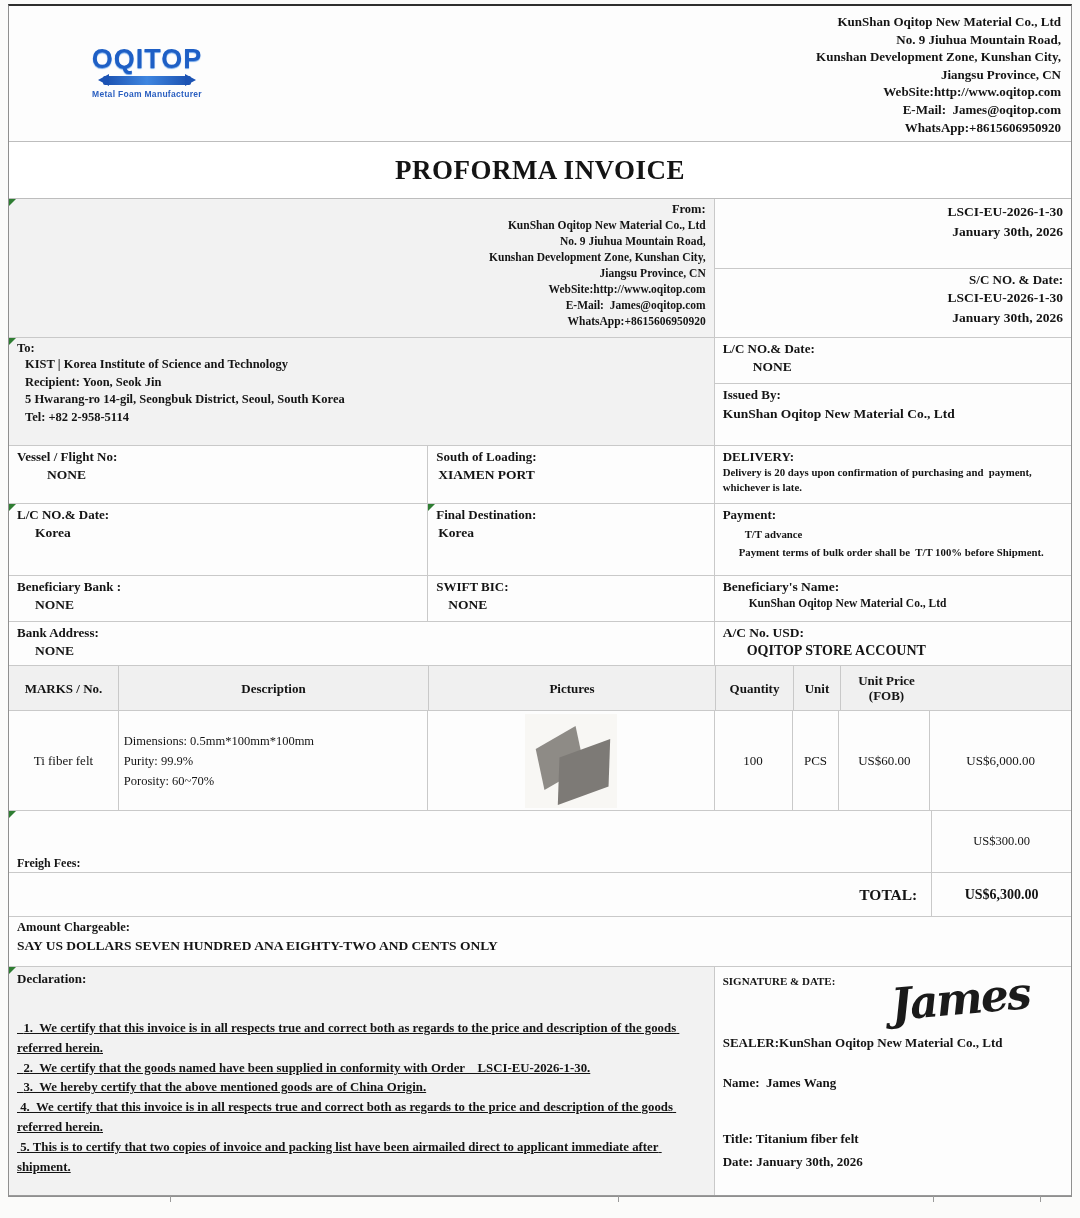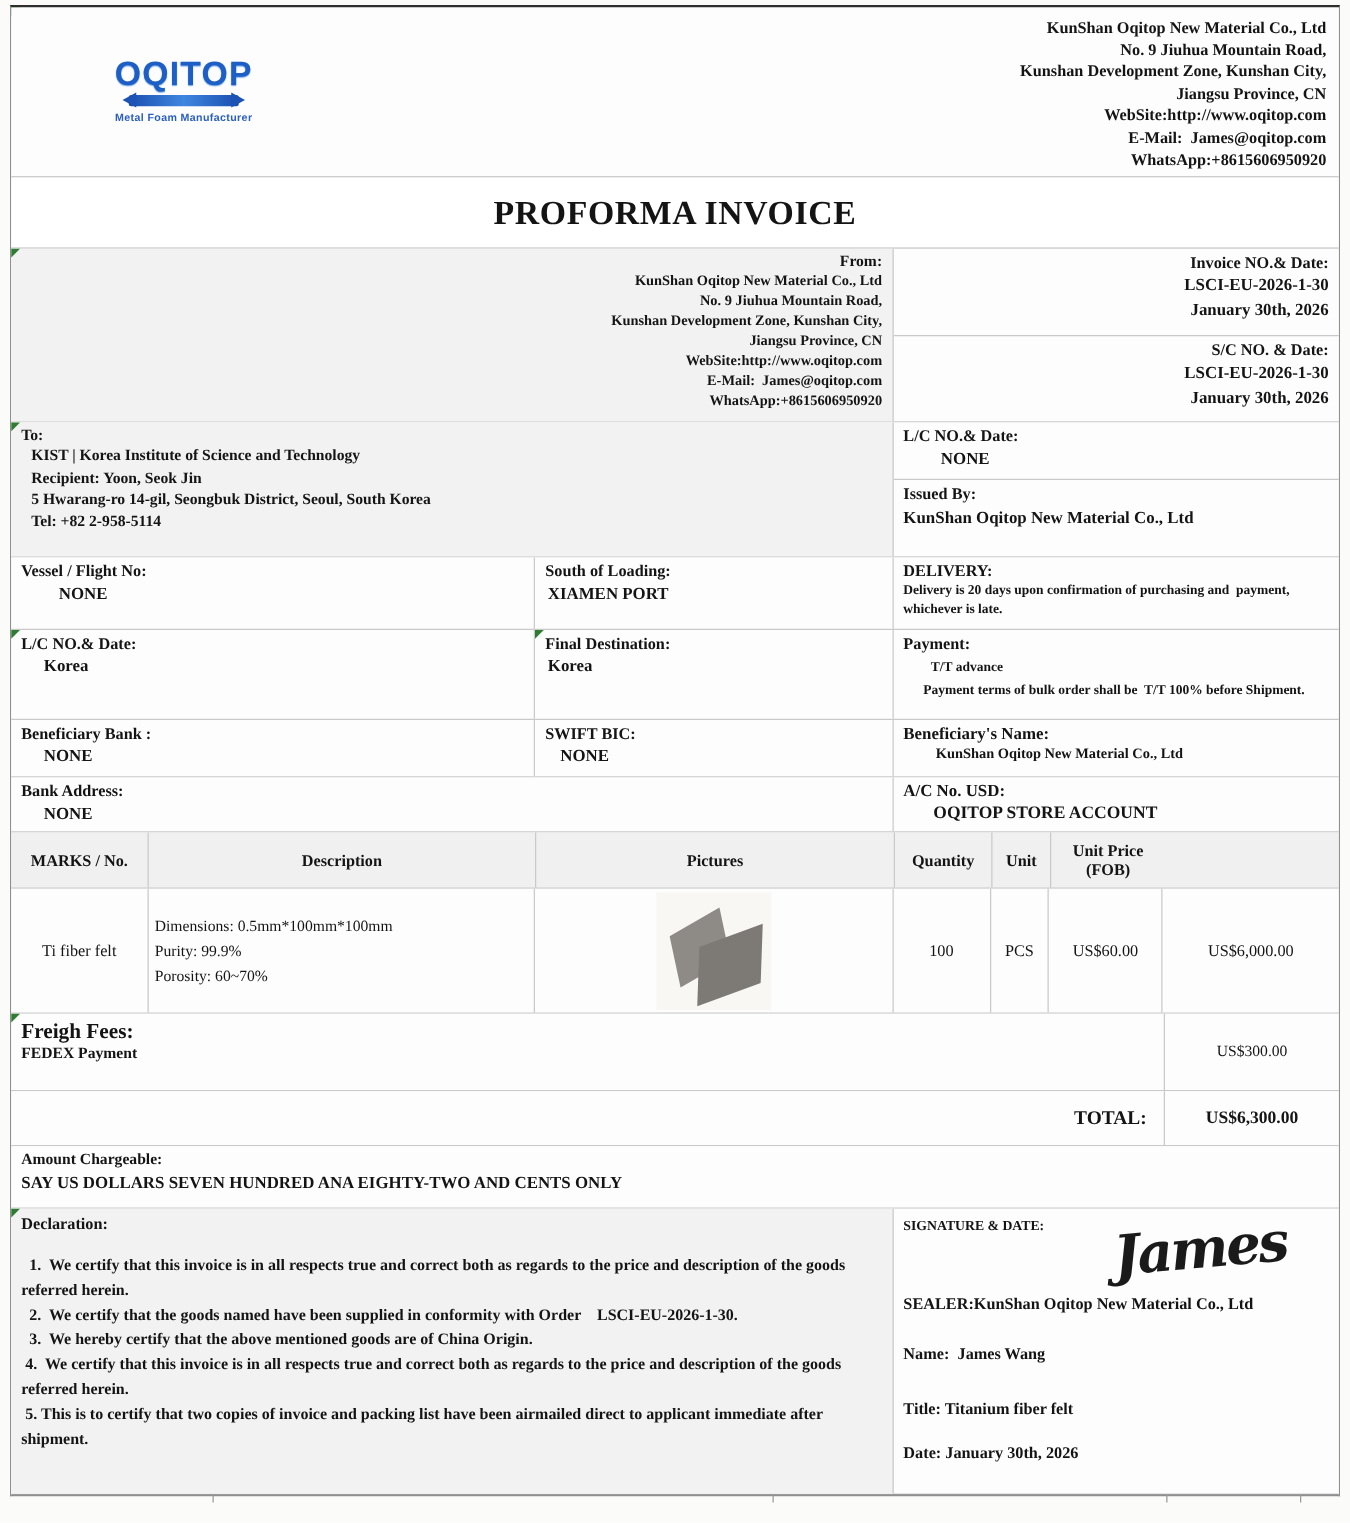--- a/index.html
+++ b/index.html
@@ -76,29 +76,29 @@
   .freight-amt { width: 139px; display: flex; align-items: center; justify-content: center; font-size: 12.5px; }
   .total-row { height: 44px; }
   .total-left { width: 925px; display: flex; align-items: center; justify-content: flex-end; padding-right: 14px; font-weight: bold; font-size: 15.5px; }
   .total-amt { width: 139px; display: flex; align-items: center; justify-content: center; font-weight: bold; font-size: 14px; }
   .chargeable-row { height: 50px; display: block; padding: 3px 8px; }
   .say-text { font-weight: bold; font-size: 13.5px; margin-top: 3px; }
 
   
   .rowG { height: 229px; border-bottom: 1px solid #9a9a9a; }
   .decl-box { padding: 4px 8px; }
-  .decl-items { margin-top: 16px; }
+  .decl-items { margin-top: 32px; text-decoration: underline; }
   .decl-items p { font-weight: bold; font-size: 12.8px; line-height: 19.8px; white-space: pre-wrap; }
   .sig-box { width: 357px; }
   .sig-label { position: absolute; left: 8px; top: 8px; font-weight: bold; font-size: 11px; }
   .sig-svg { position: absolute; left: 168px; top: 0px; }
   .sig-line { position: absolute; left: 8px; font-weight: bold; font-size: 13px; white-space: pre-wrap; }
   .sig-sealer { top: 68px; }
   .sig-name { top: 108px; }
-  .sig-title { top: 152px; }
+  .sig-title { top: 164px; }
   .sig-date { top: 187px; }
 
   
   .bottom-strip { position: absolute; left: 8px; top: 1196px; width: 1064px; height: 20px; }
   .tick { position: absolute; top: 0; width: 1px; height: 6px; background: #9a9a9a; }
 </style>
 </head>
 <body>
 
 <div class="page">
@@ -135,21 +135,20 @@
           <div class="pre">No. 9 Jiuhua Mountain Road,</div>
           <div class="pre">Kunshan Development Zone, Kunshan City,</div>
           <div class="pre">Jiangsu Province, CN</div>
           <div class="pre">WebSite:http://www.oqitop.com</div>
           <div class="pre">E-Mail:  James@oqitop.com</div>
           <div class="pre">WhatsApp:+8615606950920</div>
         </div>
       </div>
       <div class="right-col">
         <div class="inv-cell">
-          <div class="lbl">Invoice NO.&amp; Date:</div>
           <div class="ind-val">LSCI-EU-2026-1-30</div>
           <div class="ind-val">January 30th, 2026</div>
         </div>
         <div class="sc-cell">
           <div class="lbl">S/C NO. &amp; Date:</div>
           <div class="ind-val">LSCI-EU-2026-1-30</div>
           <div class="ind-val">January 30th, 2026</div>
         </div>
       </div>
     </div>
@@ -261,21 +260,21 @@
       </div>
       <div class="cell tc4">100</div>
       <div class="cell tc5">PCS</div>
       <div class="cell tc6">US$60.00</div>
       <div class="cell tc7">US$6,000.00</div>
     </div>
 
     <div class="row freight-row">
       <div class="cell freight-left">
         <span class="gtri"></span>
-        <div class="lbl" style="font-size:17px;">Freigh Fees:</div>
+        <div class="lbl" style="font-size:12px;margin-top:41px;">Freigh Fees:</div>
         <div class="lbl" style="font-size:12.5px;">FEDEX Payment</div>
       </div>
       <div class="cell freight-amt">US$300.00</div>
     </div>
 
     <div class="row total-row">
       <div class="cell total-left">TOTAL:</div>
       <div class="cell total-amt">US$6,300.00</div>
     </div>
 

